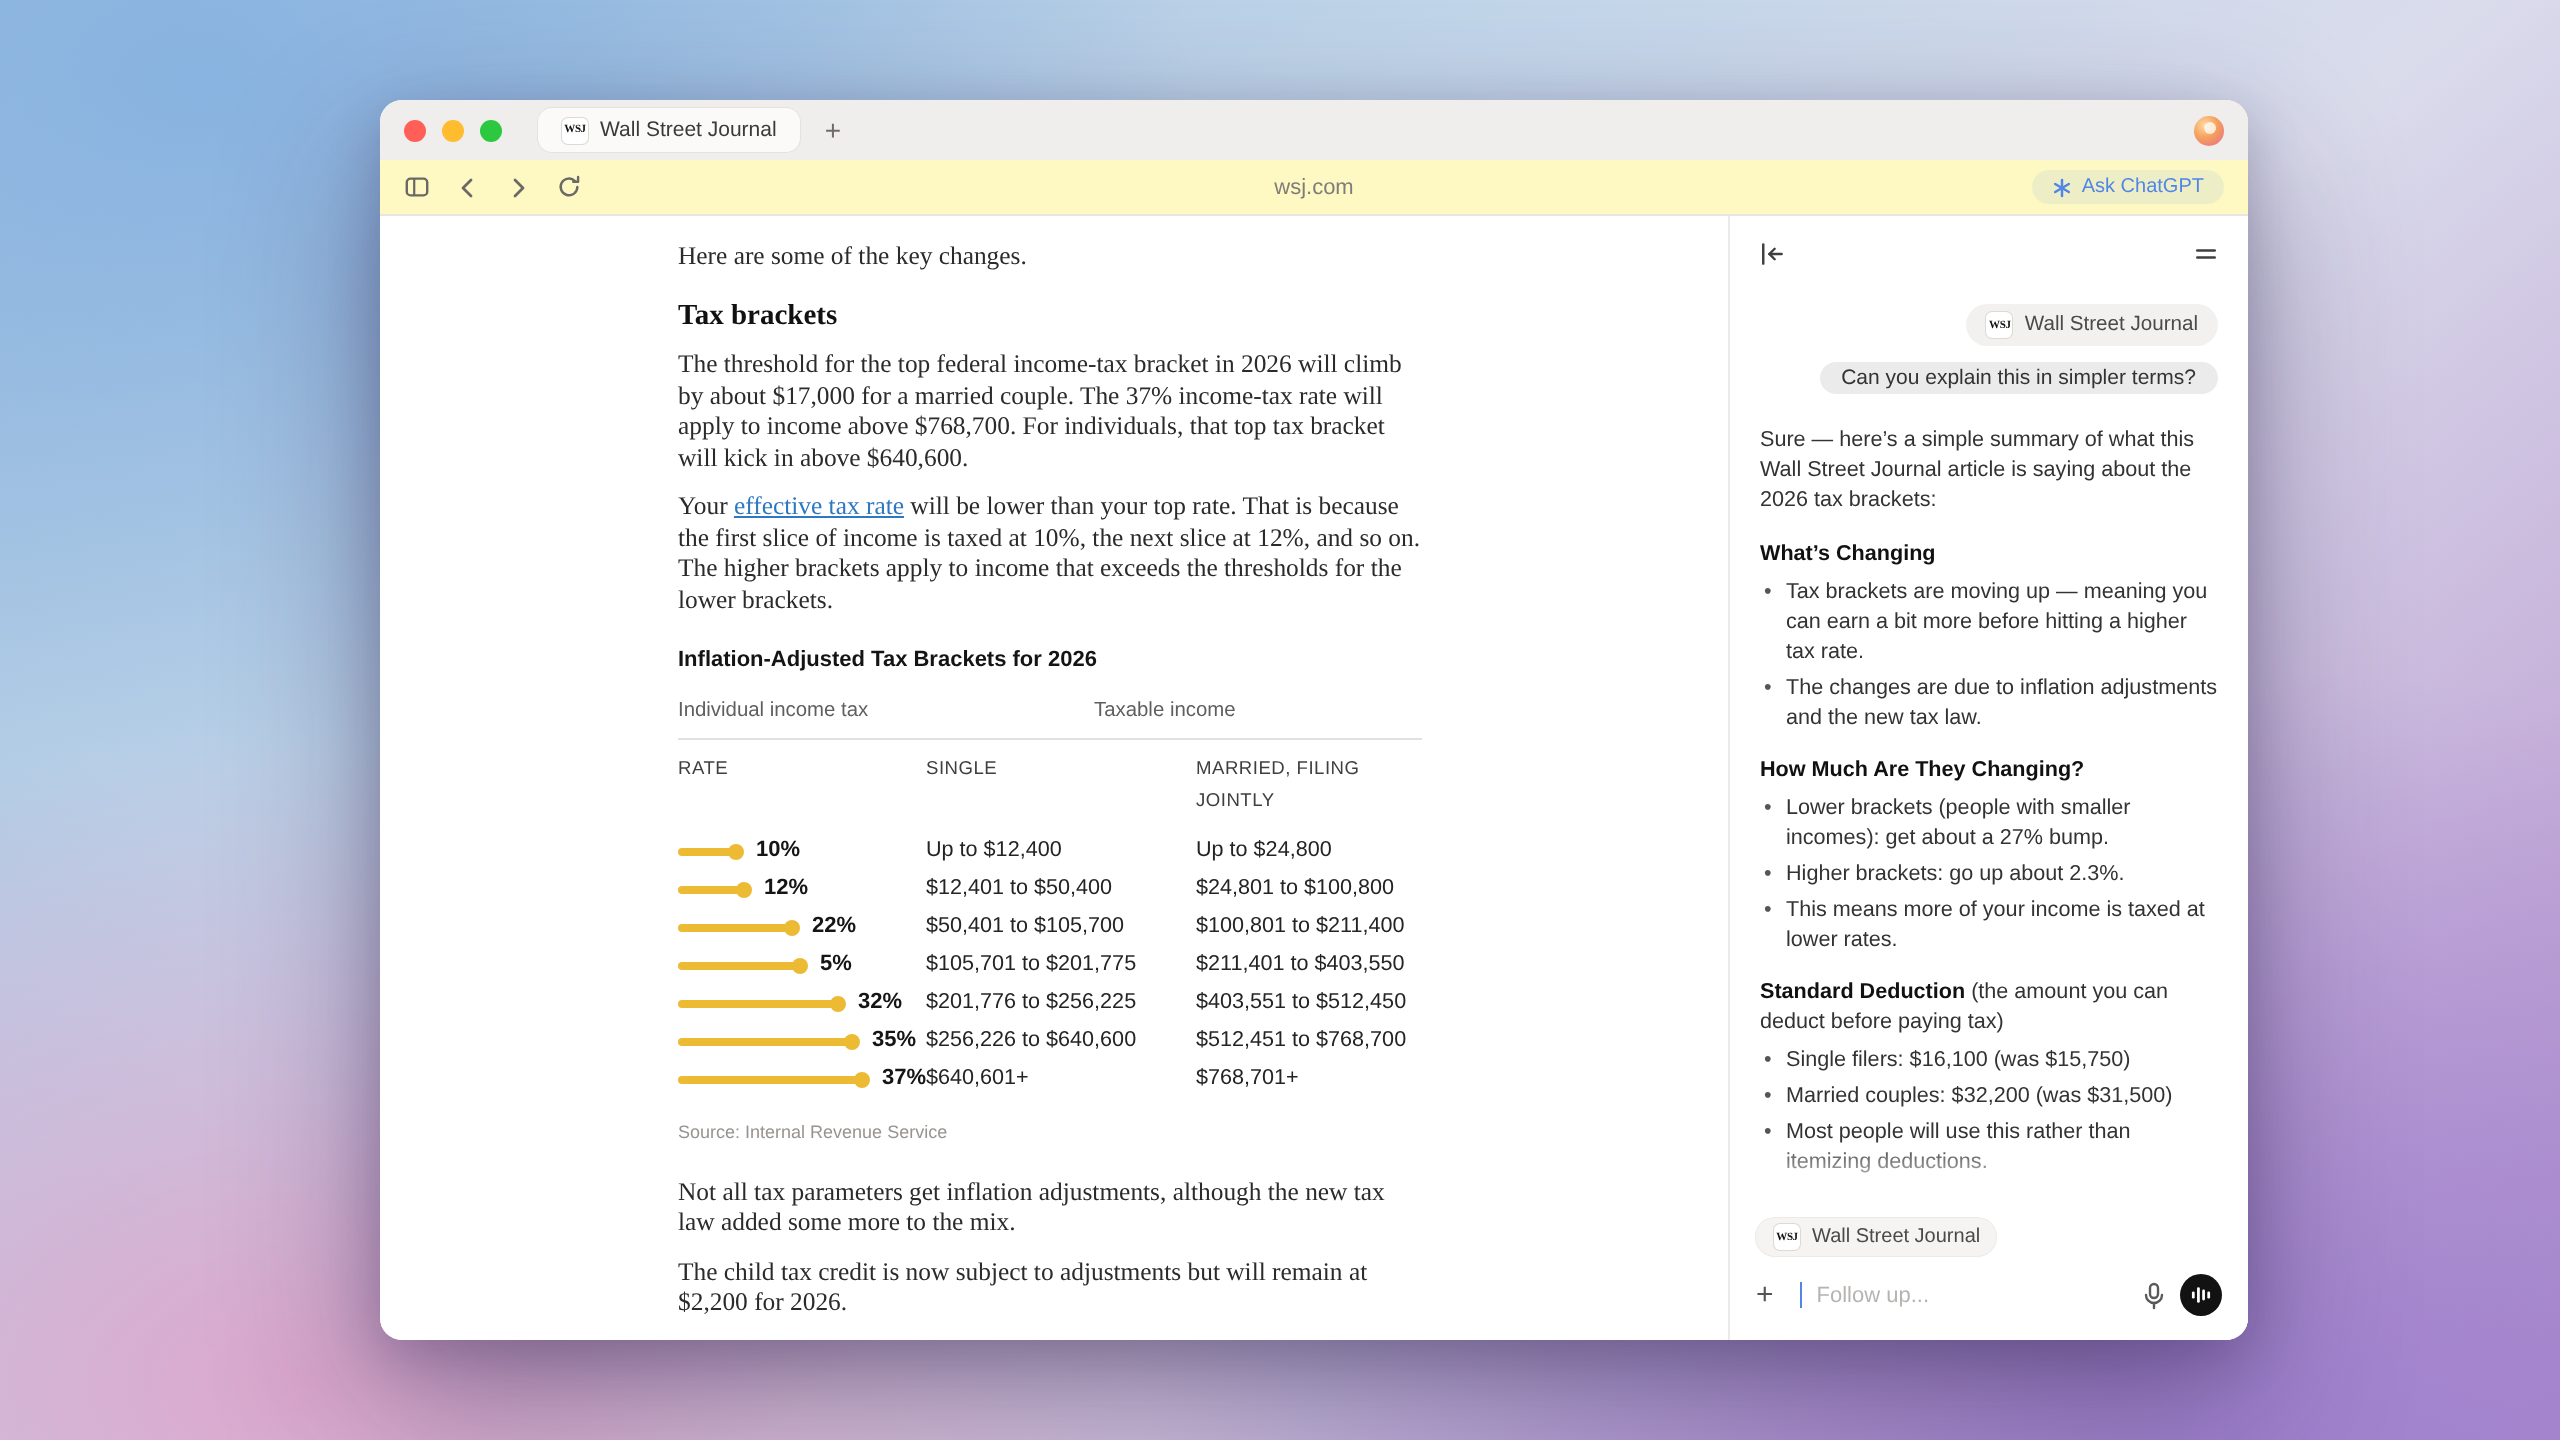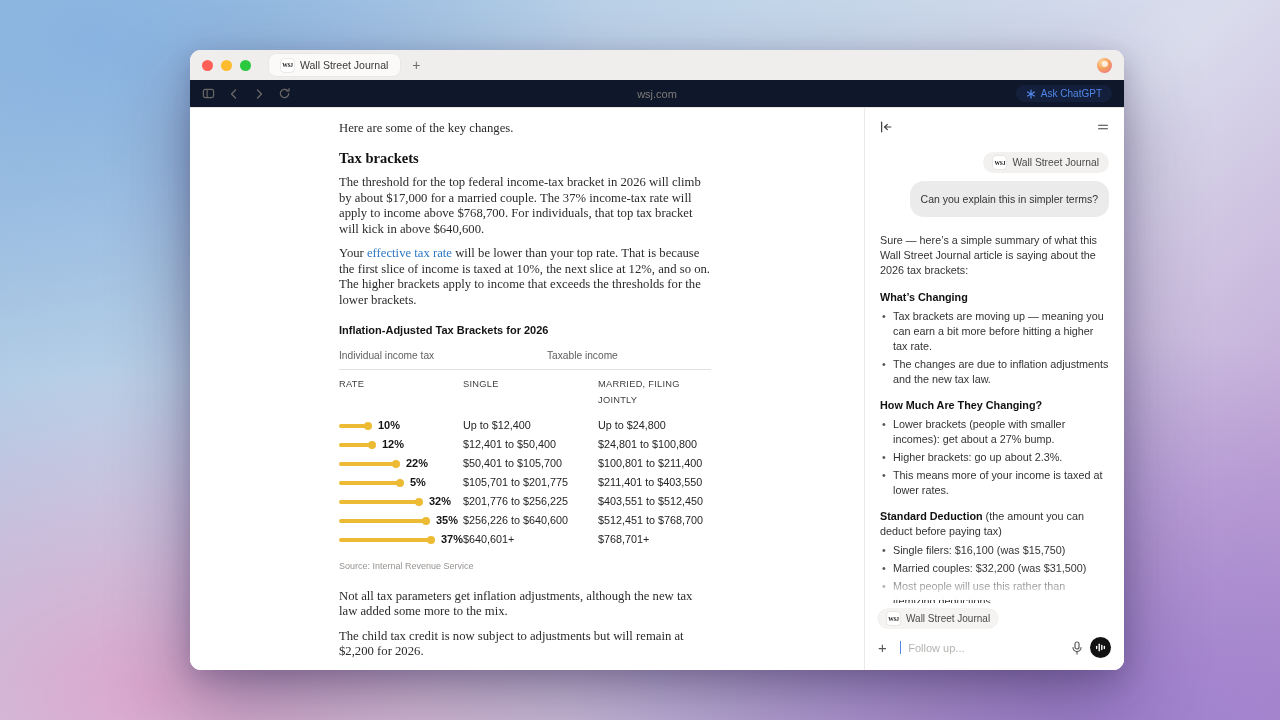--- a/index.html
+++ b/index.html
@@ -22,34 +22,34 @@
   .tl{width:11px;height:11px;border-radius:50%;display:inline-block}
   .tl.red{background:#ff5f57}.tl.yellow{background:#febc2e}.tl.green{background:#2bc840}
   .tab{display:flex;align-items:center;gap:6px;background:#fbfaf9;border-radius:7px;height:22px;padding:0 12px;box-shadow:0 0 0 .5px #e4e1de;max-width:150px}
   .tab-title{font-size:10.5px;color:#3a3a3a;white-space:nowrap}
   .wsj-mini{width:13px;height:13px;flex:0 0 auto;background:#fff;border-radius:3px;box-shadow:0 0 0 .5px #dcd9d6;display:flex;align-items:center;justify-content:center;font-family:"Liberation Serif",serif;font-weight:bold;font-size:5.5px;color:#111;letter-spacing:-.2px}
   .newtab{margin-left:12px;color:#6f6c69;font-size:14px;line-height:1;cursor:default}
   .avatar{margin-left:auto;width:15px;height:15px;border-radius:50%;background:radial-gradient(circle at 35% 30%,#ffd9a0 0%,#f5a05c 45%,#e9688f 100%);position:relative}
   .avatar::after{content:"";position:absolute;left:4.5px;top:3px;width:6px;height:6px;border-radius:50%;background:rgba(255,255,255,.75)}
 
   
-  .navbar{height:28px;background:#0f172a;border-bottom:1px solid #e8e5e2;display:flex;align-items:center;padding:0 12px;position:relative;flex:0 0 auto}
+  .navbar{height:28px;background:#fef9c3;border-bottom:1px solid #e8e5e2;display:flex;align-items:center;padding:0 12px;position:relative;flex:0 0 auto}
   .nav-icons{display:flex;align-items:center;gap:13px;z-index:2}
   .nav-icons svg{display:block}
   .url{position:absolute;left:0;right:0;text-align:center;font-size:11px;color:#7f7c79;z-index:1}
   .ask-btn{margin-left:auto;display:flex;align-items:center;gap:5px;background:rgba(80,134,232,.09);border-radius:13px;padding:3px 10px;z-index:2}
   .ask-btn span{font-size:10px;color:var(--accent-blue,#5086e8)}
 
   
   .main{flex:1;display:flex;min-height:0}
   .article-pane{flex:1;background:#fff;overflow:hidden;position:relative}
   .article{margin:13px 0 0 149px;width:372px;font-family:"Liberation Serif",serif;color:#2b2b2b;font-size:12.7px;line-height:15.5px}
   .article p{margin-bottom:9px}
   .article h2{font-size:14.5px;color:#111;margin:14px 0 9px;font-weight:bold}
-  .article a{color:var(--link-blue,#2e78c2);cursor:pointer}
+  .article a{color:var(--link-blue,#2e78c2);text-decoration:underline;cursor:pointer}
 
   
   .chart{margin-top:15px;margin-bottom:14px;font-family:"Liberation Sans",sans-serif}
   .chart-title{font-size:11px;font-weight:bold;color:#141414;margin-bottom:9px}
   .chart-subtitles{display:flex;font-size:10.2px;color:#5f5f5f;margin-bottom:6px}
   .chart-subtitles .sub-left{width:208px;flex:0 0 auto}
   .chart-rule{border-top:1px solid #e3e1df;margin-bottom:7px}
   .tax-header{display:flex;font-size:9.3px;color:#3f3f3f;letter-spacing:.25px;margin-bottom:8px}
   .tax-header .h-rate{width:124px;flex:0 0 auto}
   .tax-header .h-single{width:135px;flex:0 0 auto}
@@ -62,21 +62,21 @@
   .cell-married{flex:1}
   .source{font-size:9px;color:#979390;margin-top:10px}
 
   
   .chat-pane{width:260px;flex:0 0 auto;background:#fff;border-left:1px solid #eceae8;display:flex;flex-direction:column;min-height:0;position:relative}
   .chat-header{height:38px;flex:0 0 auto;display:flex;align-items:center;justify-content:space-between;padding:0 14px}
   .chat-header .icon{display:flex;align-items:center;cursor:default}
   .chat-scroll{flex:1;min-height:0;overflow:hidden;padding:6px 15px 0;display:flex;flex-direction:column}
   .context-chip{display:inline-flex;align-items:center;gap:6px;background:#f2f1ef;border-radius:14px;padding:4px 10px;font-size:10.3px;color:#4a4a4a}
   .context-chip.top{align-self:flex-end;margin-bottom:8px}
-  .user-bubble{align-self:flex-end;background:#ebebeb;border-radius:14px;padding:12px 11px;font-size:10.5px;color:#333;margin-bottom:16px;max-width:215px}
+  .user-bubble{align-self:flex-end;background:#ebebeb;border-radius:14px;padding:2px 11px;font-size:10.5px;color:#333;margin-bottom:16px;max-width:215px}
   .assistant{font-size:10.8px;color:#333;line-height:15px}
   .a-intro{margin-bottom:12px}
   .sec-heading{margin:11px 0 4px}
   .sec-bold{font-weight:bold;color:#111}
   .sec-suffix{color:#333}
   .bullet{position:relative;padding-left:13px;margin-bottom:3px}
   .bullet .dot{position:absolute;left:2px;color:#555}
   .chat-fade{position:absolute;left:0;right:0;bottom:70px;height:30px;background:linear-gradient(rgba(255,255,255,0),#fff);pointer-events:none}
   .chat-footer{flex:0 0 auto;padding:4px 13px 12px;background:#fff}
   .context-chip.small{max-width:120px;overflow:hidden;white-space:nowrap;margin-bottom:9px;font-size:10px;padding:3px 9px;background:#f5f4f2;box-shadow:0 0 0 .5px #eceae7}

